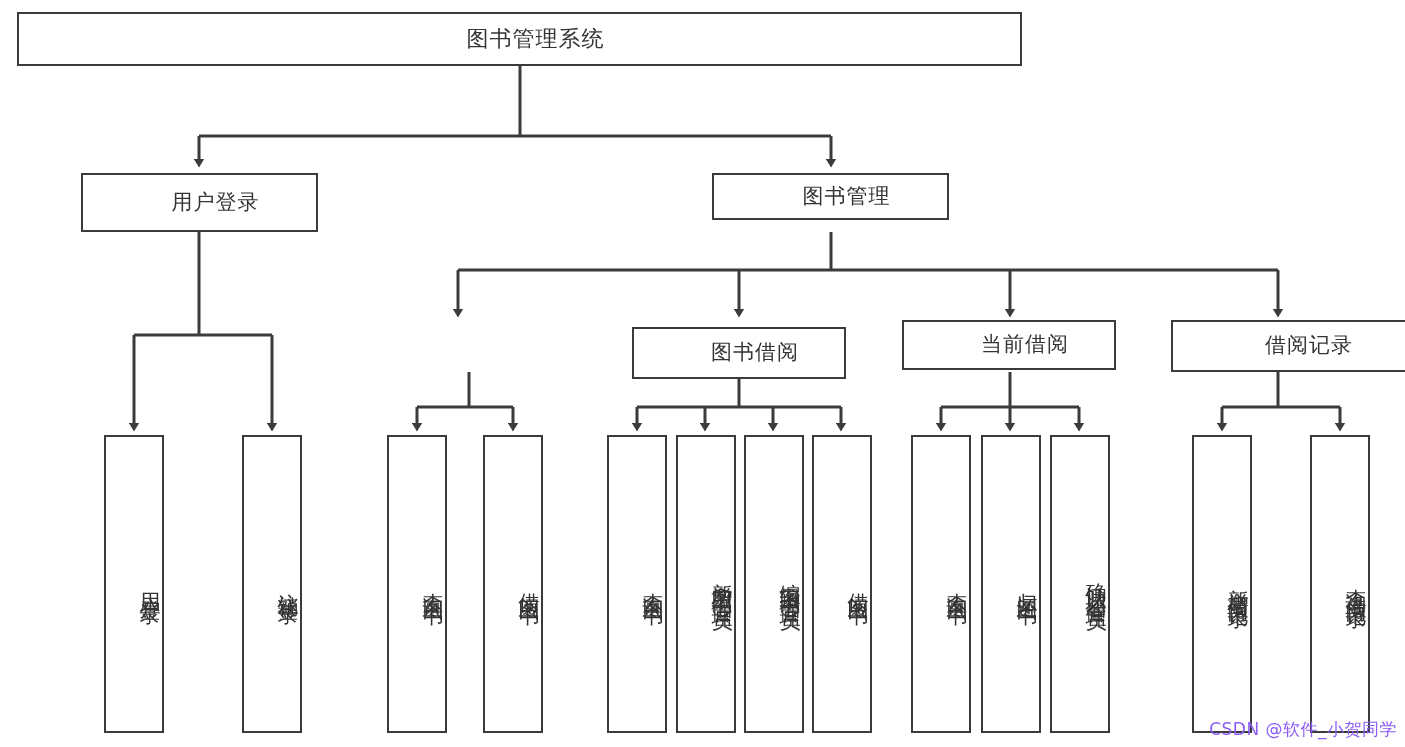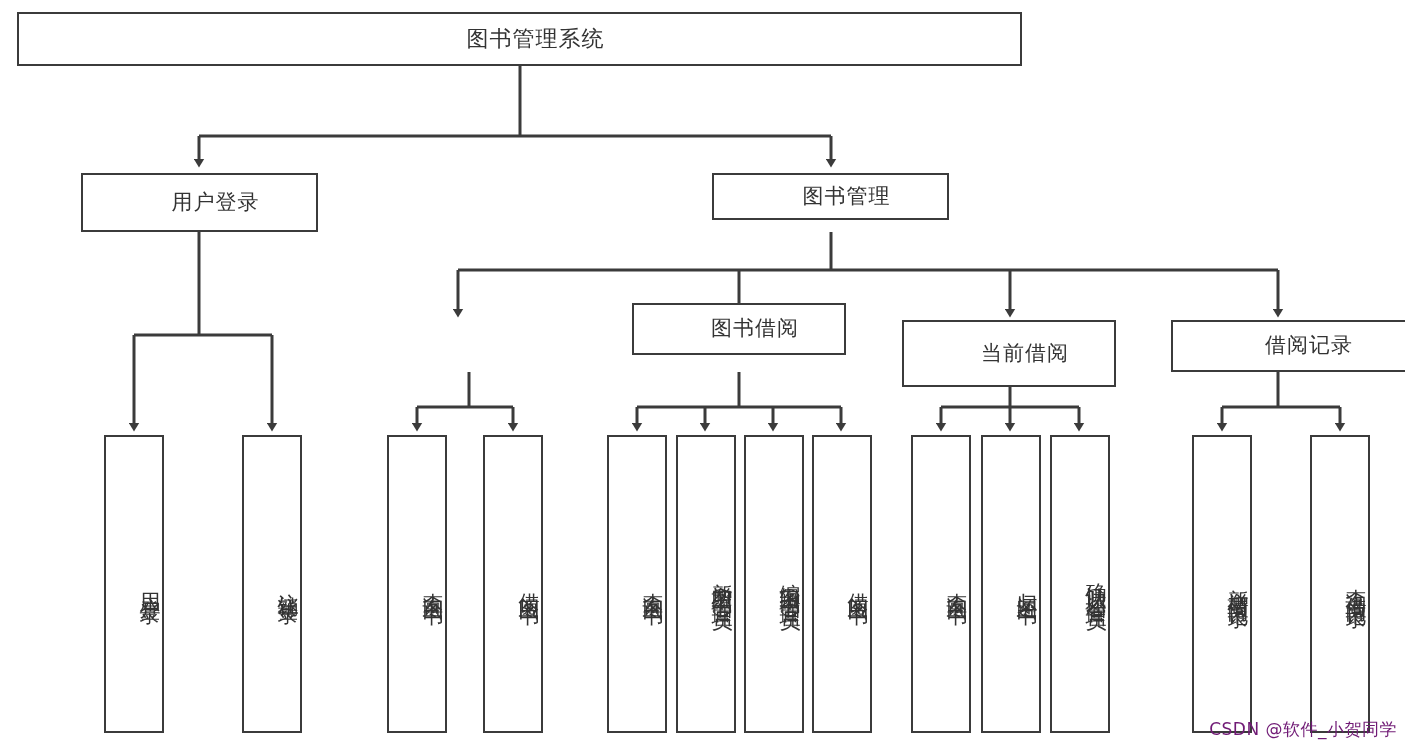--- a/index.html
+++ b/index.html
@@ -55,21 +55,21 @@
     justify-content: center;
   }
   .node.v.tall {
     align-items: center;
   }
   .watermark {
     position: absolute;
     right: 8px;
     bottom: 6px;
     font-size: 17px;
-    color: #701a75;
+    color: #8b5cf6;
     letter-spacing: 0.5px;
     z-index: 5;
     white-space: nowrap;
   }
 </style>
 </head>
 <body>
 
 <div id="canvas">
 
@@ -124,23 +124,23 @@
     </g>
   </svg>
 
   <div class="node h root" style="left:17px; top:12px; width:1005px; height:54px;">图书管理系统</div>
 
   <div class="node h" style="left:81px; top:173px; width:237px; height:59px;">用户登录</div>
 
   <div class="node h" style="left:712px; top:173px; width:237px; height:47px;">图书管理</div>
 
 
-  <div class="node h" style="left:632px; top:303px; width:214px; height:52px;text-align:right;">图书借阅</div>
+  <div class="node h" style="left:632px; top:327px; width:214px; height:52px;text-align:right;">图书借阅</div>
 
-  <div class="node h" style="left:902px; top:320px; width:214px; height:67px;">当前借阅</div>
+  <div class="node h" style="left:902px; top:320px; width:214px; height:50px;">当前借阅</div>
 
   <div class="node h" style="left:1171px; top:320px; width:244px; height:52px;">借阅记录</div>
 
   <div class="node v tall" style="left:104px; top:435px; width:60px; height:298px;">用户登录</div>
 
   <div class="node v tall" style="left:242px; top:435px; width:60px; height:298px;">注销登录</div>
 
   <div class="node v tall" style="left:387px; top:435px; width:60px; height:298px;">查询图书</div>
 
   <div class="node v tall" style="left:483px; top:435px; width:60px; height:298px;">借阅图书</div>

